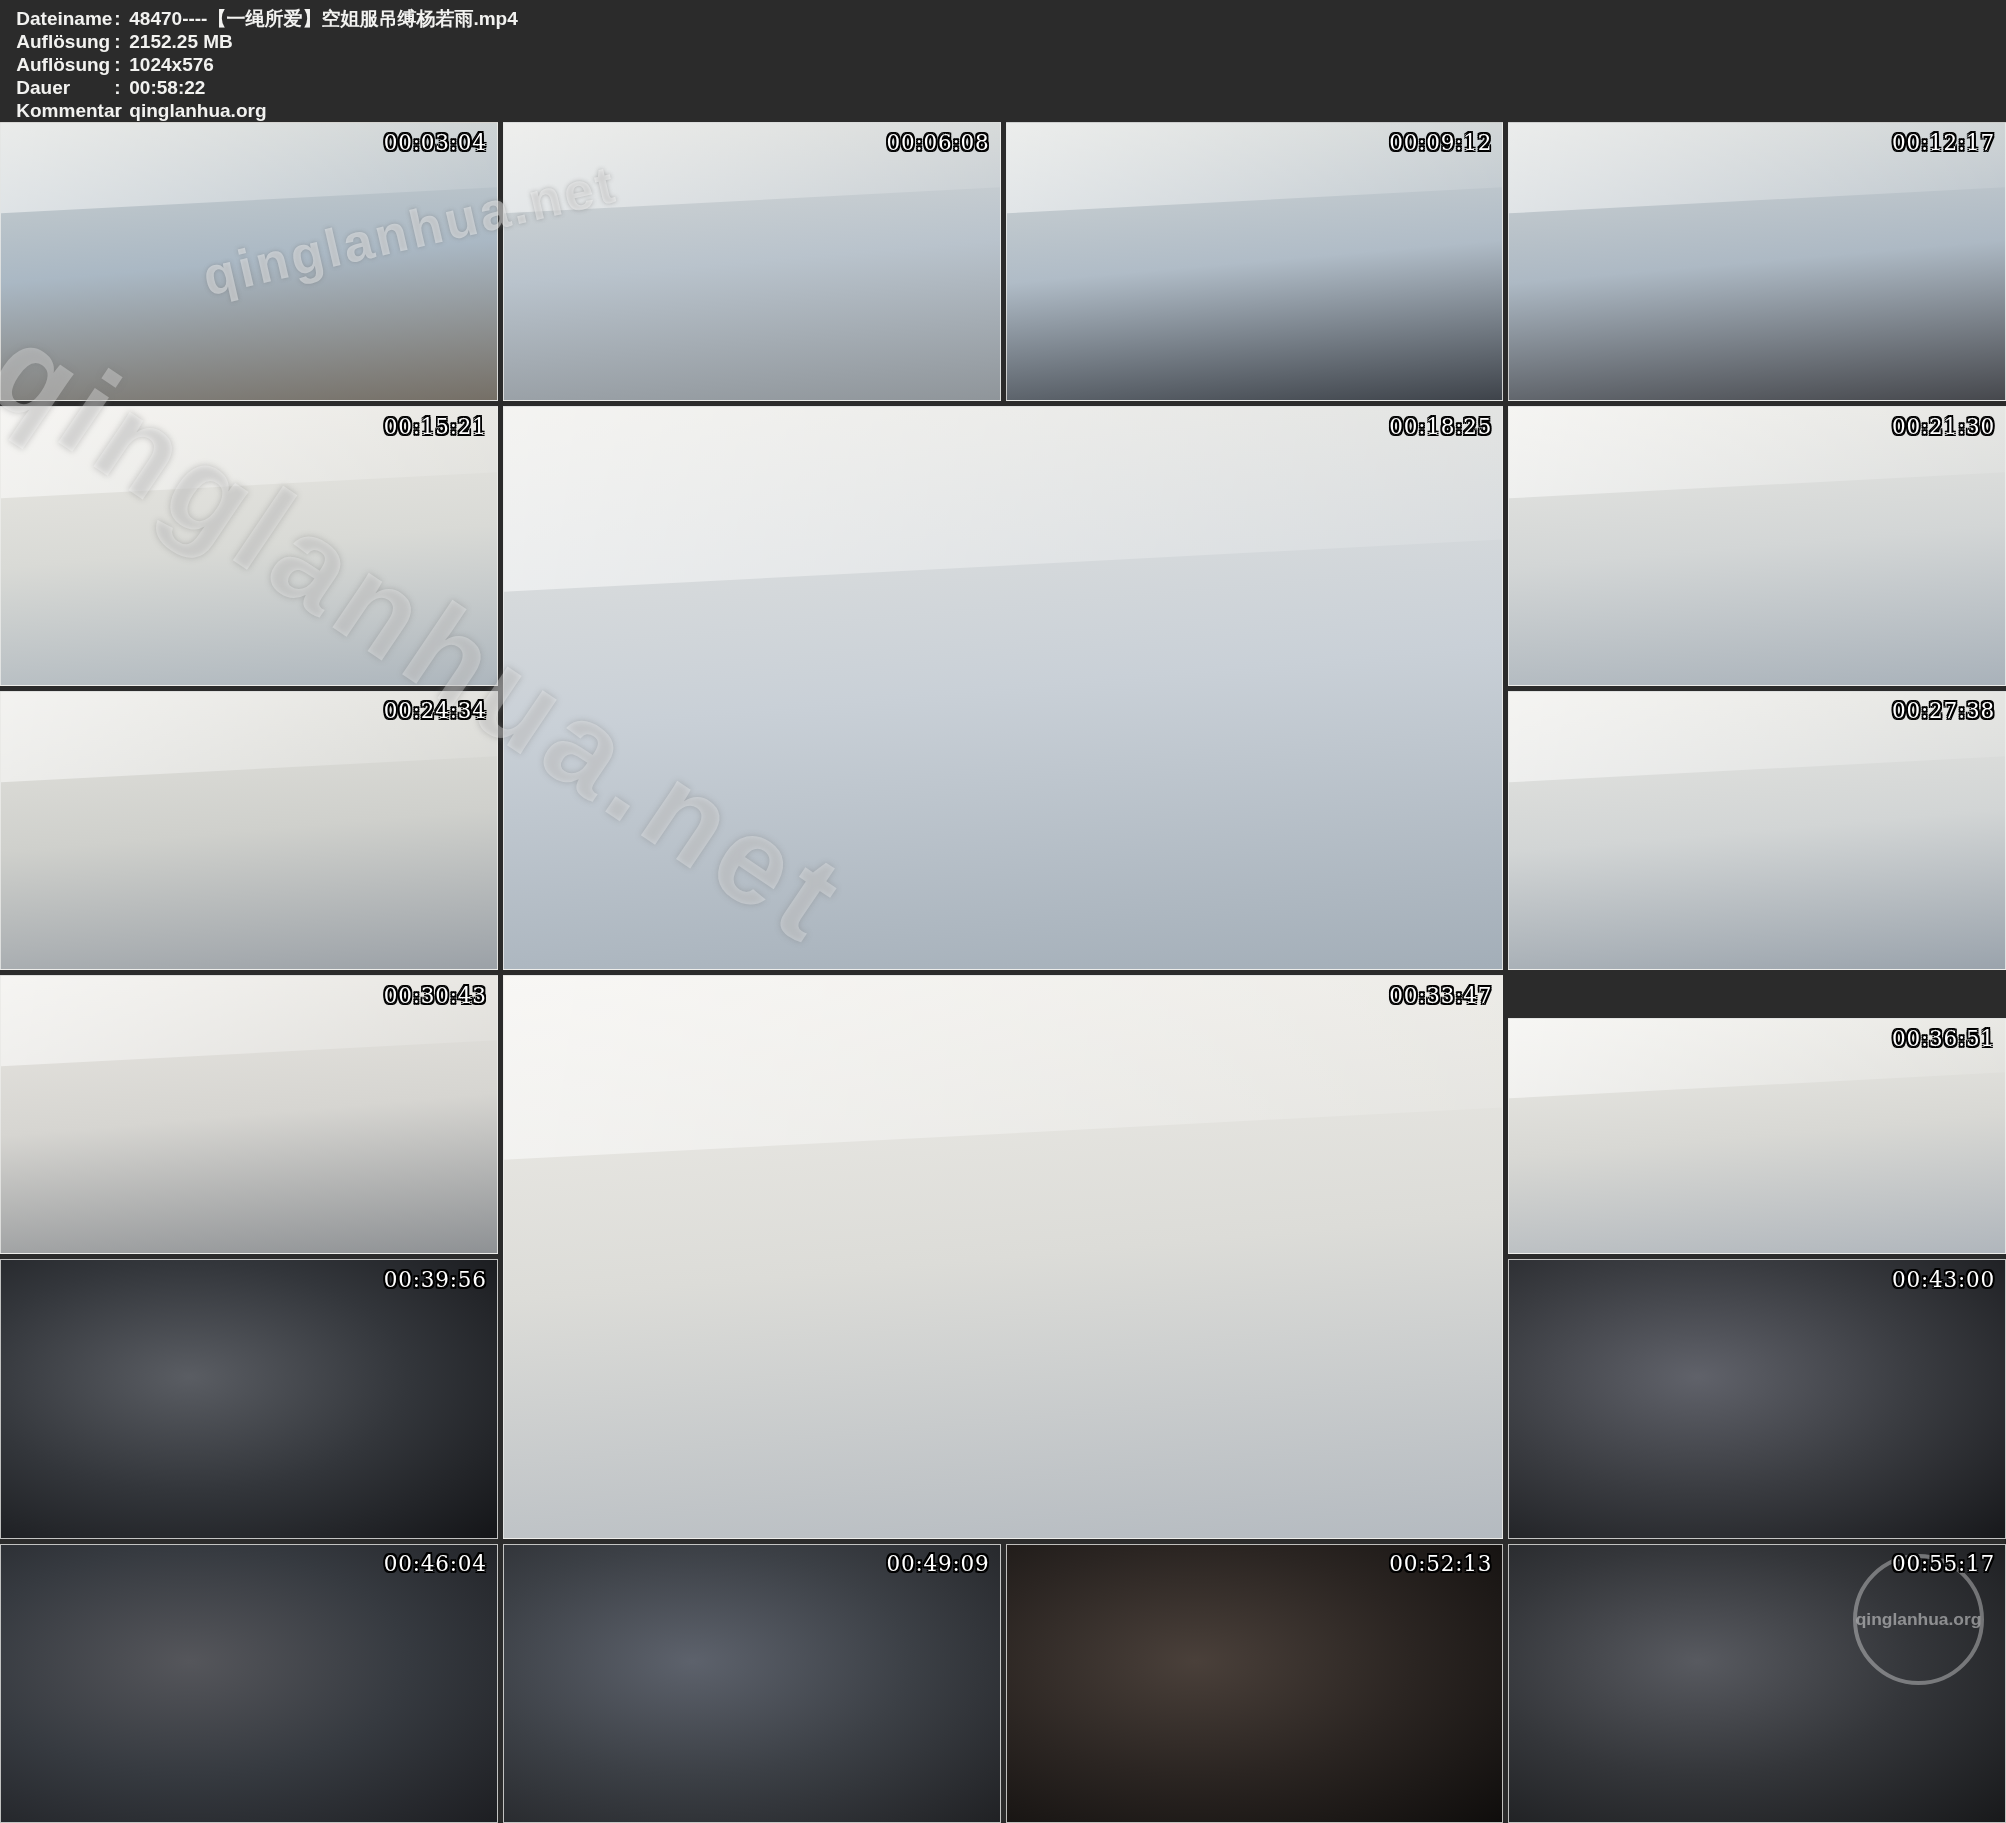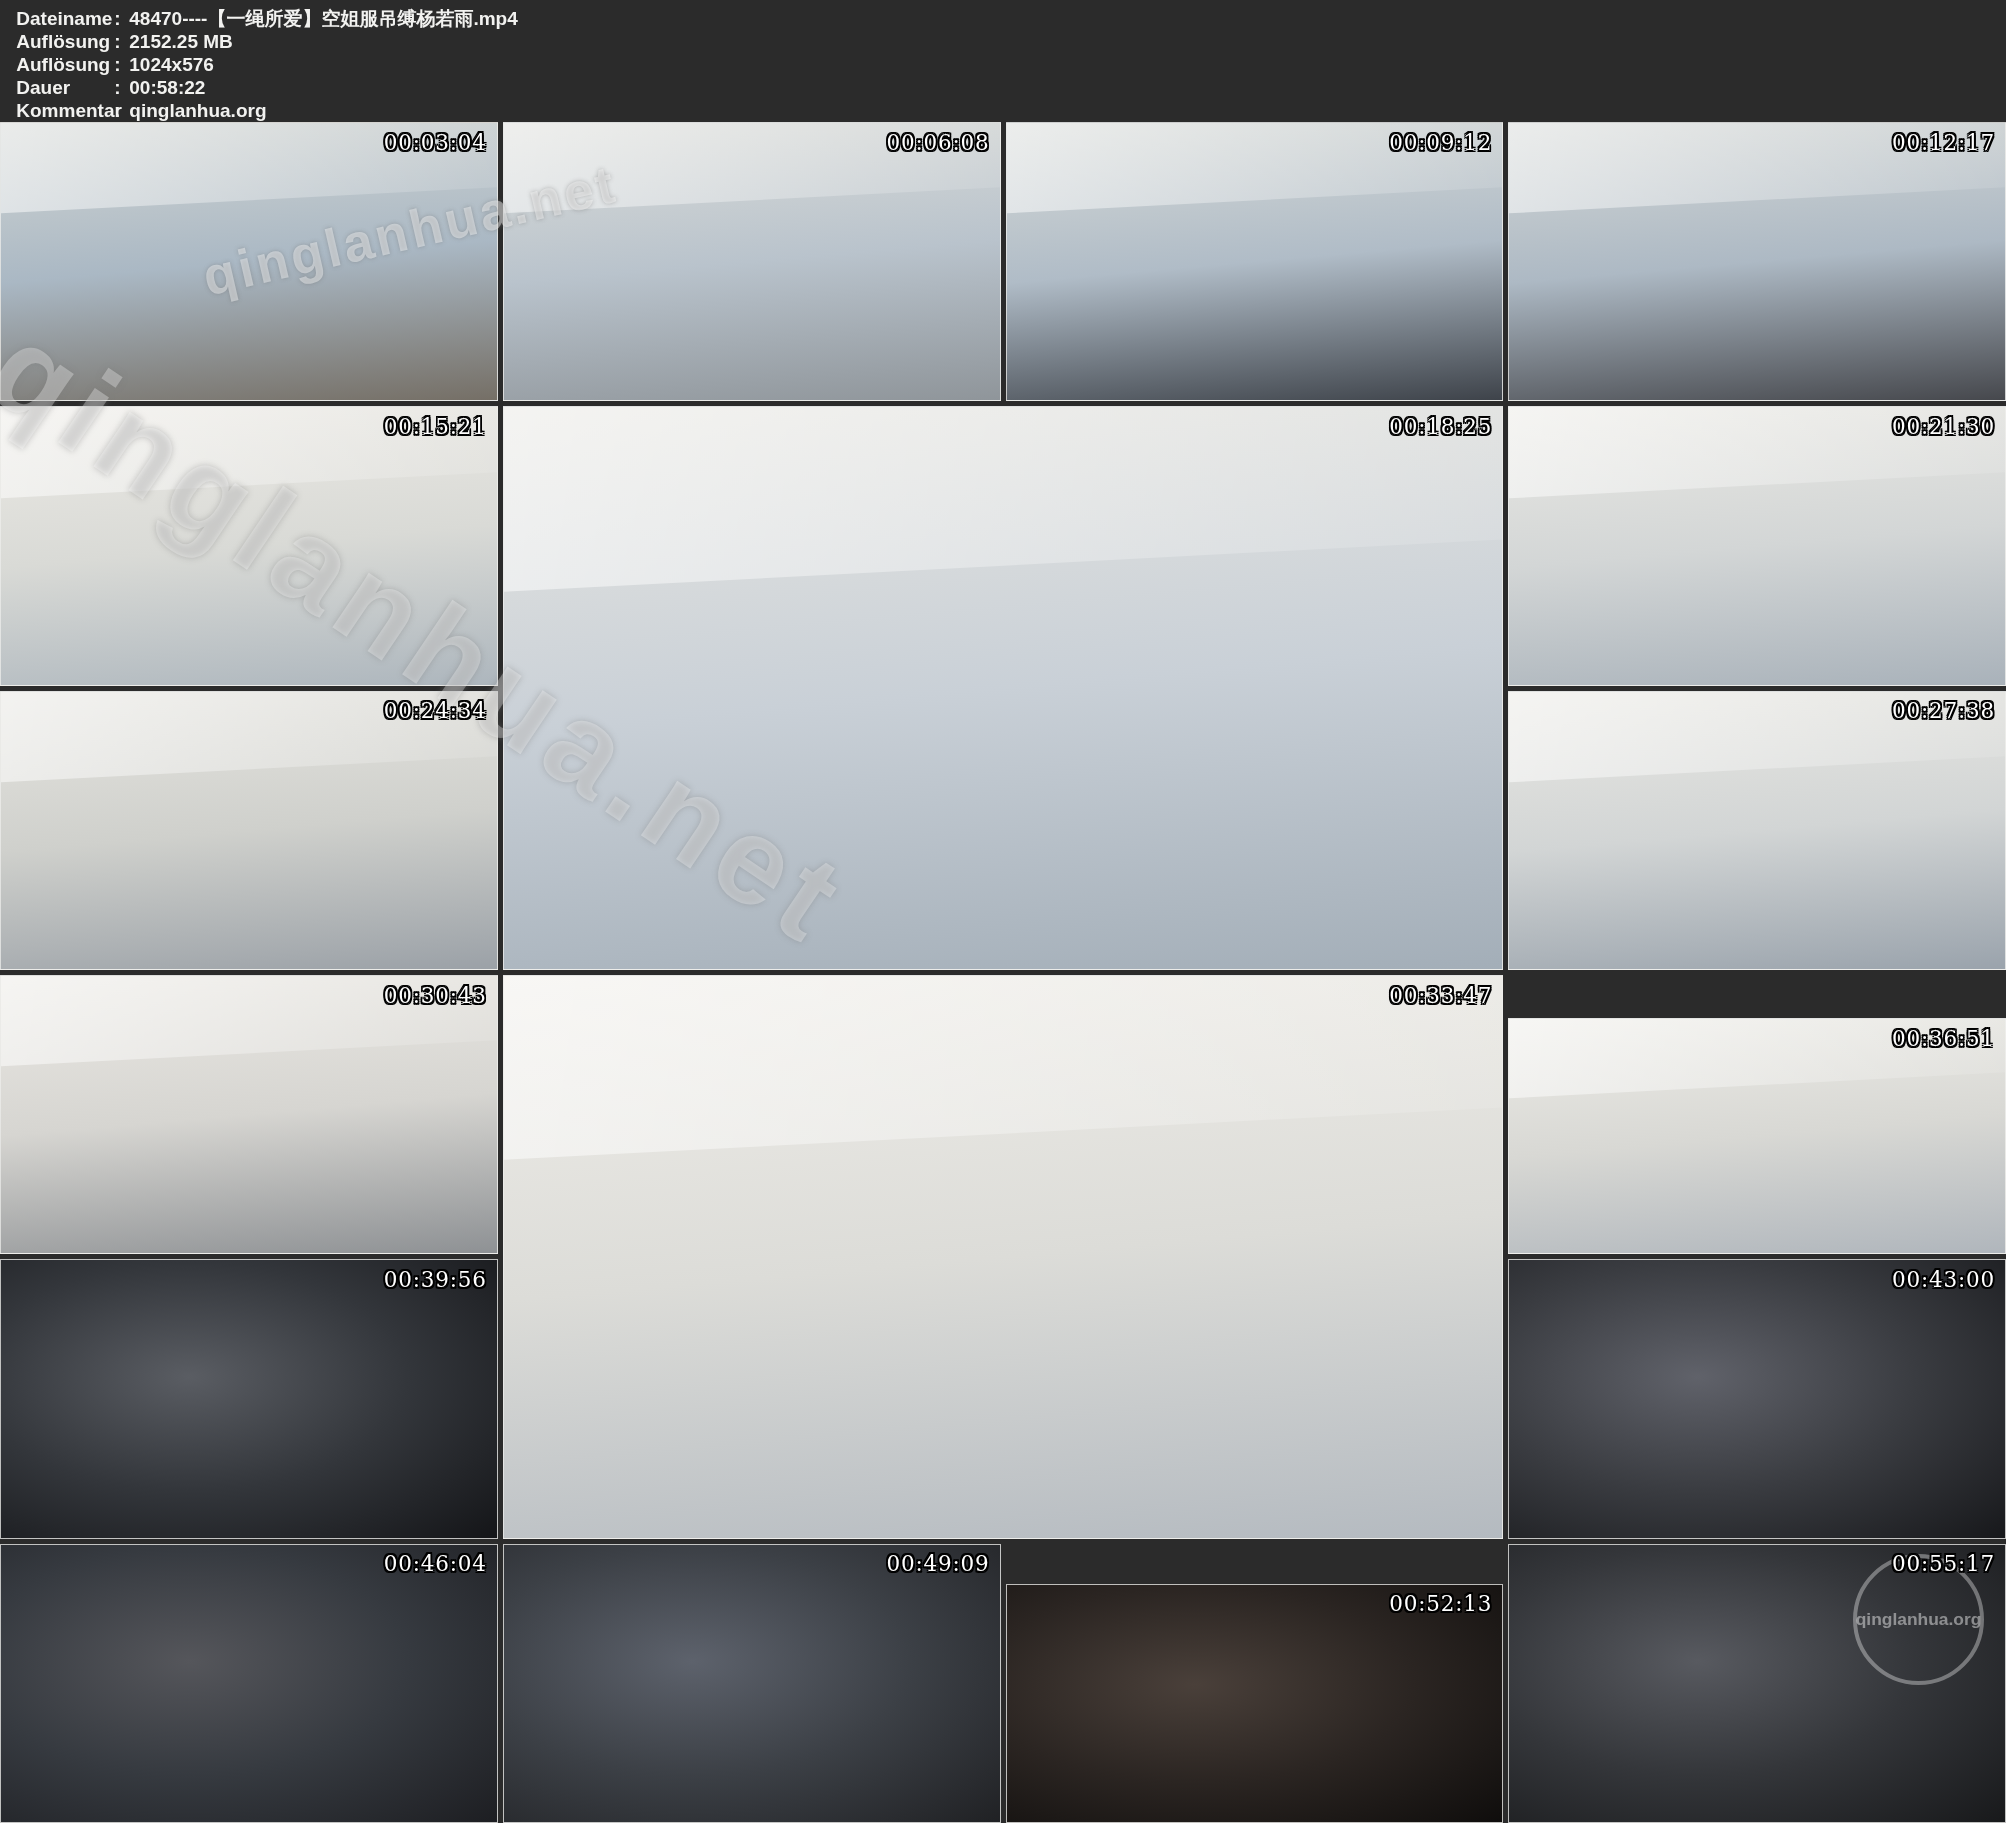--- a/index.html
+++ b/index.html
@@ -171,21 +171,21 @@
   <figure class="thumb r5c4" style="background: radial-gradient(at 38% 42%, rgb(96, 98, 106), rgb(58, 60, 65), rgb(23, 24, 27));">
     <span class="ts">00:43:00</span>
   </figure>
 
   <figure class="thumb r6c1" style="background: radial-gradient(at 38% 42%, rgb(85, 86, 91), rgb(54, 58, 64), rgb(29, 30, 34));">
     <span class="ts">00:46:04</span>
   </figure>
   <figure class="thumb r6c2" style="background: radial-gradient(at 38% 42%, rgb(93, 98, 108), rgb(60, 64, 70), rgb(32, 33, 36));">
     <span class="ts">00:49:09</span>
   </figure>
-  <figure class="thumb r6c3" style="background: radial-gradient(at 38% 42%, rgb(74, 64, 58), rgb(43, 37, 34), rgb(15, 13, 12)); margin-top: 40px;">
+  <figure class="thumb r6c3" style="background: radial-gradient(at 38% 42%, rgb(74, 64, 58), rgb(43, 37, 34), rgb(15, 13, 12));">
     <span class="ts">00:52:13</span>
   </figure>
   <figure class="thumb r6c4" style="background: radial-gradient(at 38% 42%, rgb(88, 90, 96), rgb(52, 54, 58), rgb(24, 25, 27));">
     <span class="ts">00:55:17</span>
   </figure>
 </section>
 
 <div class="wm-layer">
   <span class="wm-diag-small">qinglanhua.net</span>
   <span class="wm-diag-large">qinglanhua.net</span>

